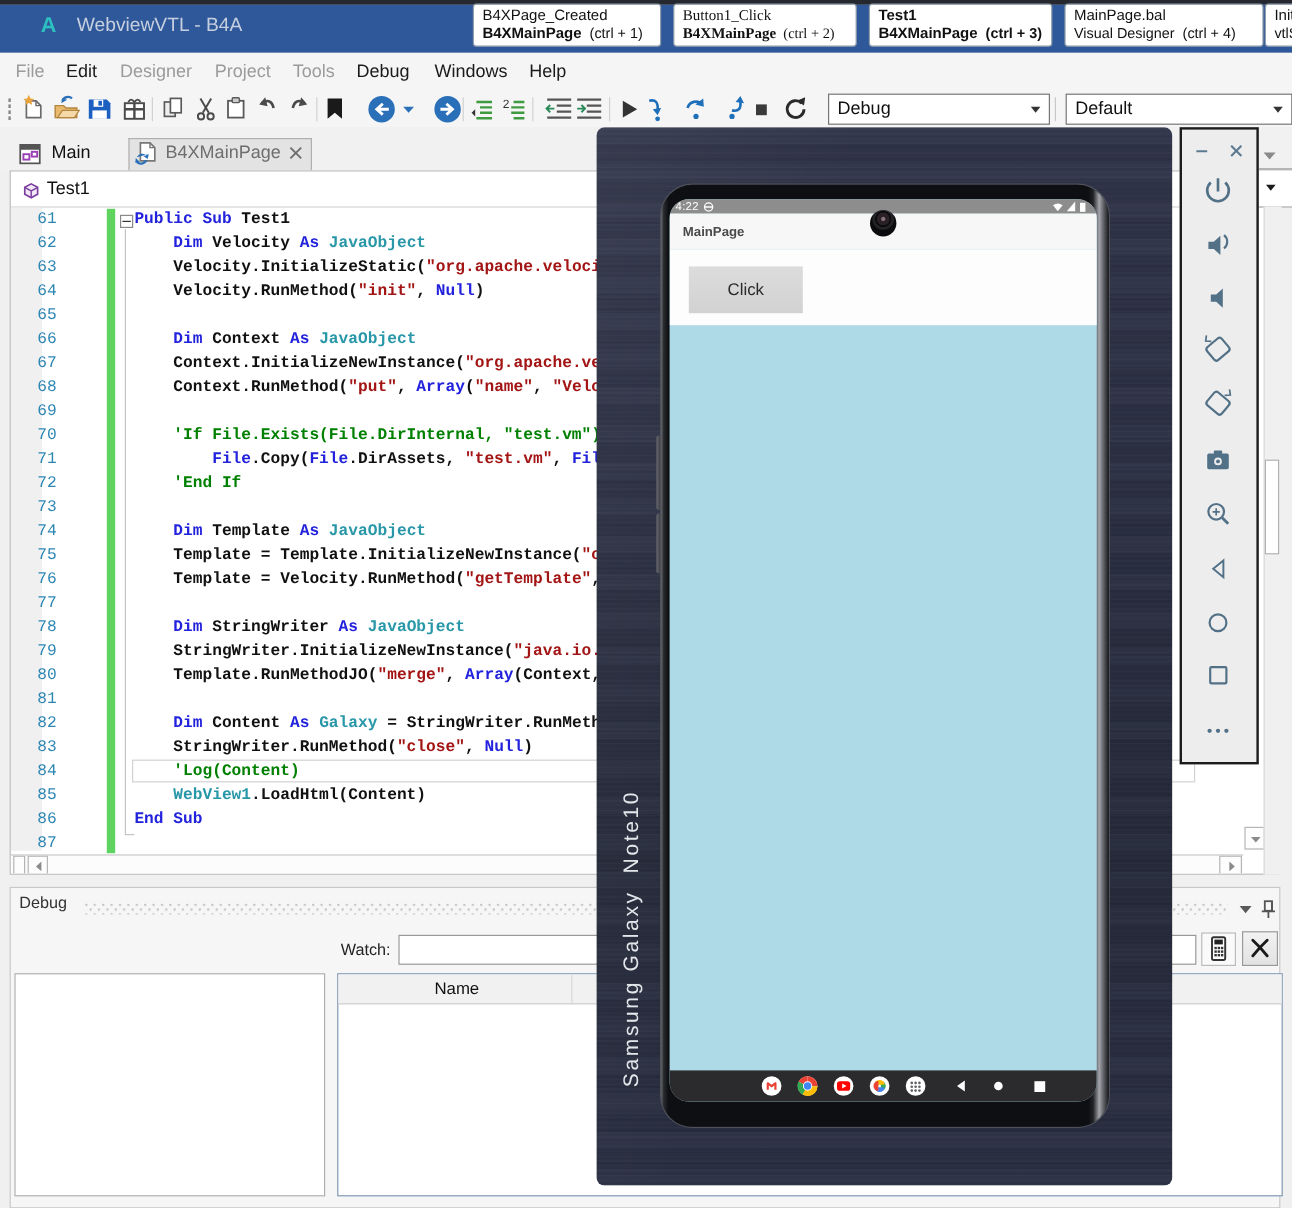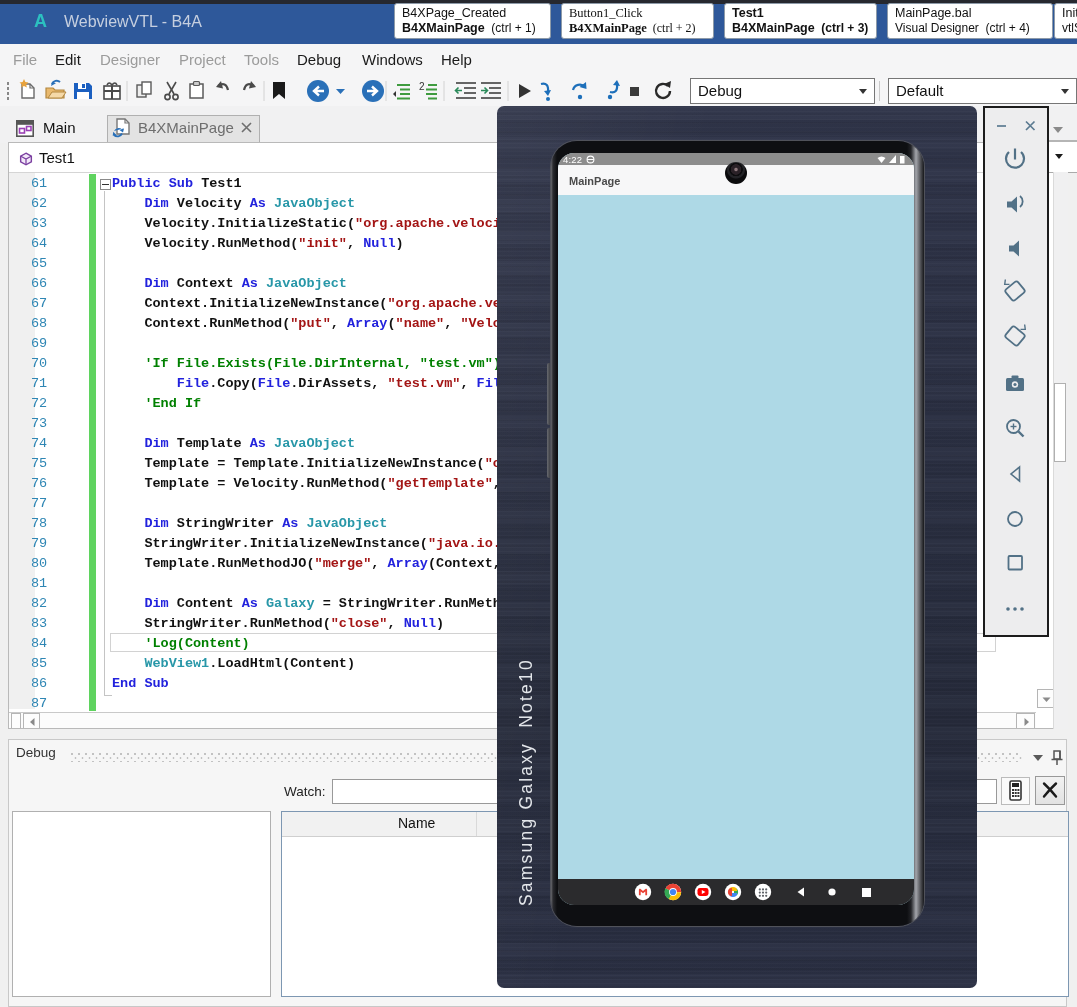--- a/index.html
+++ b/index.html
@@ -63,21 +63,21 @@
   #thead{position:absolute;left:0;top:0;width:786px;height:24px;background:#f1f1f1;
          border-bottom:1px solid #cfcfcf;}
   
   #emu{z-index:8;left:497px;top:106px;width:480px;height:882px;border-radius:7px;
        background:
         linear-gradient(100deg, rgba(255,255,255,0.04), rgba(255,255,255,0) 35%),
         repeating-linear-gradient(0deg, rgba(255,255,255,0.018) 0 1px, rgba(0,0,0,0) 1px 4px),
         repeating-linear-gradient(0deg, rgba(0,0,0,0.055) 0 2px, rgba(0,0,0,0) 2px 9px),
         repeating-linear-gradient(0deg, rgba(255,255,255,0.016) 0 14px, rgba(0,0,0,0.04) 14px 31px),
         linear-gradient(180deg, #30354a 0%, #2b3043 35%, #262b3b 70%, #2b3044 100%);}
-  #phone{position:absolute;left:54px;top:35px;width:373px;height:785px;border-radius:26px;
+  #phone{position:absolute;left:54px;top:48px;width:373px;height:785px;border-radius:26px;
          background:linear-gradient(90deg,#6a6b70 0,#2a2b2f 2px,#0e0f12 6px,#0e0f12 356px,#222327 360px,#a3a5ab 365px,#5a5b60 369px,#16171a 373px);
          box-shadow:0 0 0 1px #50525a;}
   #screen{position:absolute;left:7px;top:12px;width:356px;height:752px;border-radius:16px;
           overflow:hidden;background:#aed9e6;}
   
   #statusbar{position:absolute;left:0;top:0;width:356px;height:12px;background:#8d8d8d;}
   #stime{position:absolute;left:5px;top:1px;font-size:9.5px;color:#fff;letter-spacing:0.2px;}
   #appbar{position:absolute;left:0;top:12px;width:356px;height:30px;background:#f7f7f8;}
   #apptitle{position:absolute;left:11px;top:10px;font-size:11px;font-weight:bold;color:#4a4a4a;}
   #whiterow{position:absolute;left:0;top:42px;width:356px;height:63px;background:#fdfdfd;}
@@ -398,21 +398,21 @@
     </svg>
   </div>
   <div style="position:absolute;left:1026px;top:36px;width:30px;height:29px;background:linear-gradient(180deg,#f2f2f2,#e2e2e2);border:1px solid #999;box-sizing:border-box;">
     <svg width="28" height="27" viewBox="0 0 28 27">
       <path d="M8 6.5 Q14 12 20 19.5 M20 6.5 Q14 12 8 19.5" stroke="#1a1a1a" stroke-width="2.4" fill="none" stroke-linecap="round"></path>
     </svg>
   </div>
   <div id="leftbox"></div>
   <div id="tablebox">
     <div id="thead"></div>
-    <div style="position:absolute;left:80px;top:3px;font-size:14px;color:#111;margin-left:36px;">Name</div>
+    <div style="position:absolute;left:80px;top:3px;font-size:14px;color:#111;">Name</div>
     <div style="position:absolute;left:194px;top:0;width:1px;height:24px;background:#d9d9d9;"></div>
   </div>
 </div>
 
 <div class="abs" id="emu">
   <div style="position:absolute;left:19px;top:800px;width:245px;height:20px;
        transform:rotate(-90deg);transform-origin:0 0;color:#e3e6ea;font-size:17.5px;
        letter-spacing:2.2px;white-space:nowrap;">Samsung Galaxy&nbsp; Note10</div>
   <div class="volbtn" style="left:50px;top:257px;height:62px;"></div>
   <div class="volbtn" style="left:50px;top:322px;height:50px;"></div>
@@ -426,20 +426,23 @@
         </svg>
         <svg style="position:absolute;left:319px;top:2px;" width="33" height="9" viewBox="0 0 33 9">
           <path d="M4.5 8 L0.5 3 Q4.5 0 8.5 3 Z" fill="#fff"></path>
           <path d="M12 8 L19 8 L19 0 Z" fill="#fff"></path>
           <rect x="23" y="1" width="4.5" height="7.5" fill="#fff"></rect>
         </svg>
       </div>
       <div id="appbar">
           <div id="apptitle">MainPage</div>
         </div>
+      <div id="whiterow">
+          <div id="clickbtn">Click</div>
+        </div>
       <div id="navbar">
         <svg style="position:absolute;left:76px;top:4px;" width="210" height="18" viewBox="0 0 210 18">
 
           <circle cx="9" cy="9" r="8.2" fill="#fff"></circle>
           <path d="M4.9 12.2 V6.4 L5.9 5.6 L9 7.9 L12.1 5.6 L13.1 6.4 V12.2 H11.3 V8.6 L9 10.3 L6.7 8.6 V12.2 Z" fill="#e94235"></path>
 
           <circle cx="39" cy="9" r="8.2" fill="#fff"></circle>
           <path d="M39 0.8 A8.2 8.2 0 0 1 47.2 9 L39 9 Z" fill="#ea4335"></path>
           <path d="M39 0.8 A8.2 8.2 0 0 0 31.5 5.5 L39 9 Z" fill="#ea4335"></path>
           <path d="M31.3 5.2 A8.2 8.2 0 0 0 35 16.2 L39 9 Z" fill="#34a853"></path>

